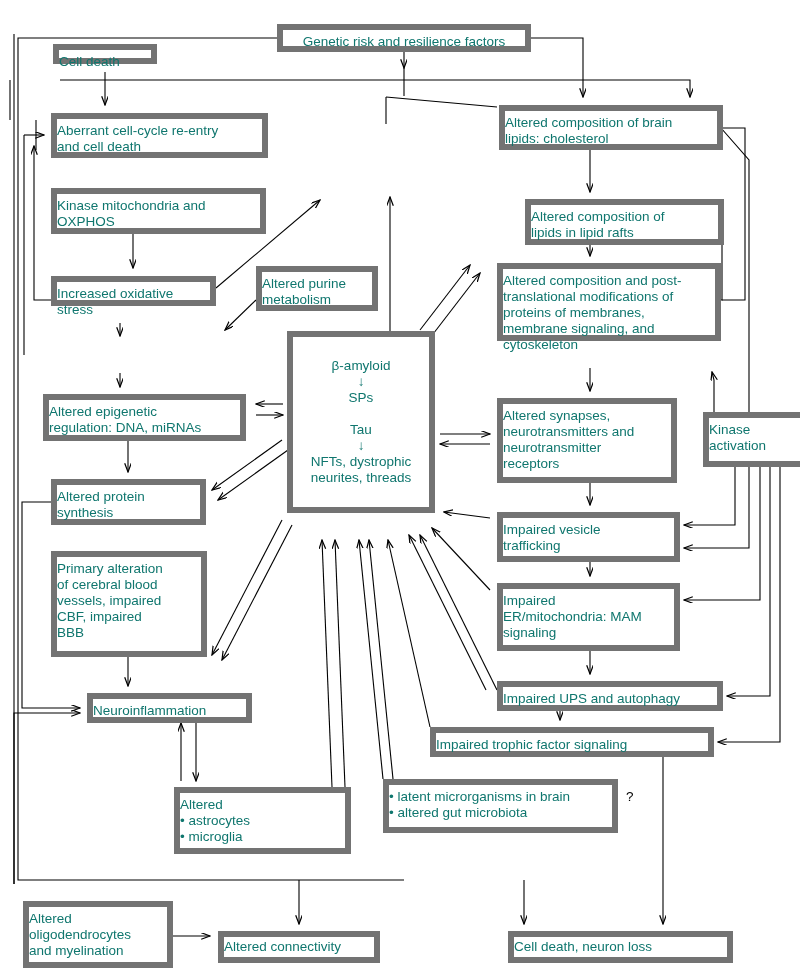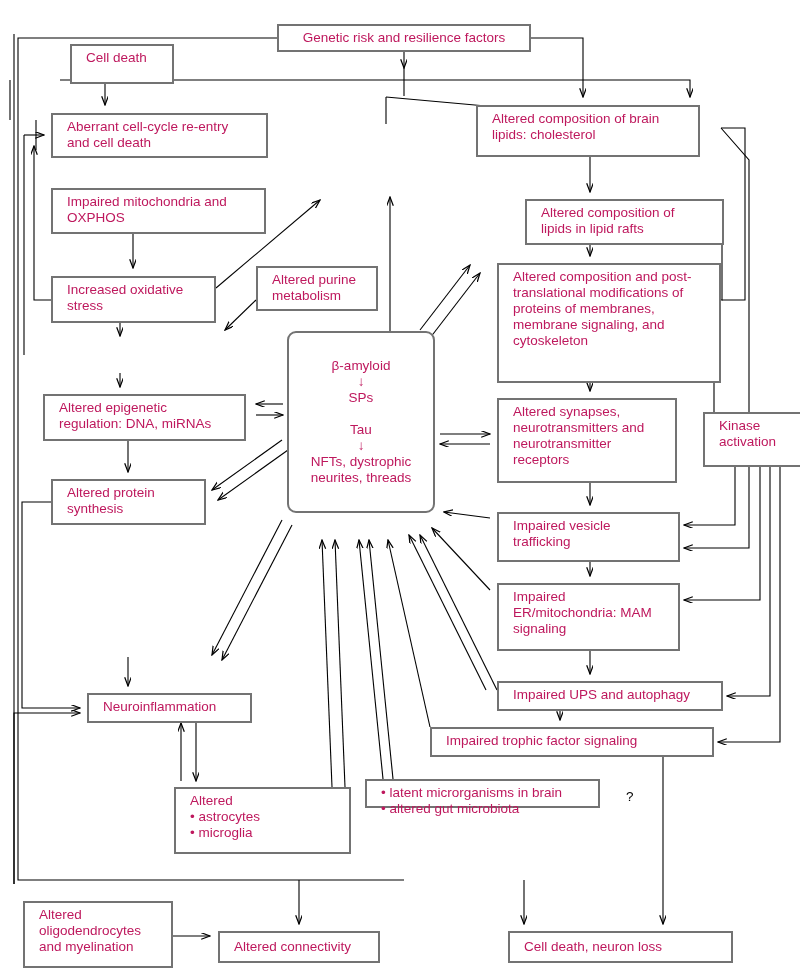--- a/index.html
+++ b/index.html
@@ -11,26 +11,26 @@
     position: relative;
     width: 800px;
     height: 969px;
     background: #ffffff;
     font-family: "Liberation Sans", sans-serif;
     overflow: hidden;
   }
   .node {
     position: absolute;
     box-sizing: border-box;
-    border: 2px solid #737373;
+    border: 6px solid #737373;
     background: #ffffff;
-    color: #be185d;
+    color: #0f766e;
     font-size: 13.5px;
     line-height: 1.18;
-    padding: 4px 14px;
+    padding: 4px 0;
     white-space: pre-line;
     z-index: 3;
   }
   .node.center {
     text-align: center;
   }
   .node.bullets {
     white-space: pre-line;
   }
   .plain {
@@ -164,65 +164,70 @@
 
     <polyline points="345,787 335,540" marker-end="url(#ah)"></polyline>
     <polyline points="332,787 322,540" marker-end="url(#ah)"></polyline>
 
     <polyline points="299,880 299,924" marker-end="url(#ah)"></polyline>
     <polyline points="524,880 524,924" marker-end="url(#ah)"></polyline>
     <polyline points="173,936 210,936" marker-end="url(#ah)"></polyline>
   </svg>
 
   <div class="node" style="left:277px;top:24px;width:254px;height:28px;text-align:center;">Genetic risk and resilience factors</div>
-  <div class="node" style="left:70px;top:44px;width:104px;height:40px;">Cell death</div>
+  <div class="node" style="left:53px;top:44px;width:104px;height:20px;">Cell death</div>
   <div class="node" style="left:51px;top:113px;width:217px;height:45px;">Aberrant cell-cycle re-entry
 and cell death</div>
-  <div class="node" style="left:476px;top:105px;width:224px;height:52px;">Altered composition of brain
+  <div class="node" style="left:499px;top:105px;width:224px;height:45px;">Altered composition of brain
 lipids: cholesterol</div>
-  <div class="node" style="left:51px;top:188px;width:215px;height:46px;">Impaired mitochondria and
+  <div class="node" style="left:51px;top:188px;width:215px;height:46px;">Kinase mitochondria and
 OXPHOS</div>
   <div class="node" style="left:497px;top:199px;width:199px;height:46px;margin-left:28px;">Altered composition of
 lipids in lipid rafts</div>
-  <div class="node" style="left:51px;top:276px;width:165px;height:47px;">Increased oxidative
+  <div class="node" style="left:51px;top:276px;width:165px;height:30px;">Increased oxidative
 stress</div>
   <div class="node" style="left:256px;top:266px;width:122px;height:45px;">Altered purine
 metabolism</div>
-  <div class="node" style="left:497px;top:263px;width:224px;height:120px;">Altered composition and post-
+  <div class="node" style="left:497px;top:263px;width:224px;height:78px;">Altered composition and post-
 translational modifications of
 proteins of membranes,
 membrane signaling,  and
 cytoskeleton</div>
-  <div class="node center" style="left:287px;top:331px;width:148px;height:182px;display:flex;flex-direction:column;justify-content:center;border-radius:9px;">β-amyloid
+  <div class="node center" style="left:287px;top:331px;width:148px;height:182px;display:flex;flex-direction:column;justify-content:center;">β-amyloid
 ↓
 SPs
 
 Tau
 ↓
 NFTs, dystrophic
 neurites, threads</div>
   <div class="node" style="left:497px;top:398px;width:180px;height:85px;">Altered synapses,
 neurotransmitters and
 neurotransmitter
 receptors</div>
   <div class="node" style="left:43px;top:394px;width:203px;height:47px;">Altered epigenetic
 regulation: DNA,  miRNAs</div>
   <div class="node" style="left:703px;top:412px;width:117px;height:55px;">Kinase
 activation</div>
   <div class="node" style="left:51px;top:479px;width:155px;height:46px;">Altered protein
 synthesis</div>
   <div class="node" style="left:497px;top:512px;width:183px;height:50px;">Impaired  vesicle
 trafficking</div>
+  <div class="node" style="left:51px;top:551px;width:156px;height:106px;">Primary alteration
+of cerebral blood
+vessels, impaired
+CBF, impaired
+BBB</div>
   <div class="node" style="left:497px;top:583px;width:183px;height:68px;">Impaired
 ER/mitochondria: MAM
 signaling</div>
   <div class="node" style="left:497px;top:681px;width:226px;height:30px;">Impaired UPS and autophagy</div>
   <div class="node" style="left:87px;top:693px;width:165px;height:30px;">Neuroinflammation</div>
   <div class="node" style="left:430px;top:727px;width:284px;height:30px;">Impaired trophic factor signaling</div>
-  <div class="node bullets" style="left:365px;top:779px;width:235px;height:29px;">• latent microrganisms in brain
+  <div class="node bullets" style="left:383px;top:779px;width:235px;height:54px;">• latent microrganisms in brain
 • altered  gut microbiota</div>
   <div class="node bullets" style="left:174px;top:787px;width:177px;height:67px;">Altered
 • astrocytes
 • microglia</div>
   <div class="node" style="left:23px;top:901px;width:150px;height:67px;">Altered
 oligodendrocytes
 and myelination</div>
   <div class="node" style="left:218px;top:931px;width:162px;height:32px;display:flex;align-items:center;">Altered connectivity</div>
   <div class="node" style="left:470px;top:931px;width:225px;height:32px;display:flex;align-items:center;margin-left:38px;">Cell death, neuron loss</div>
 

